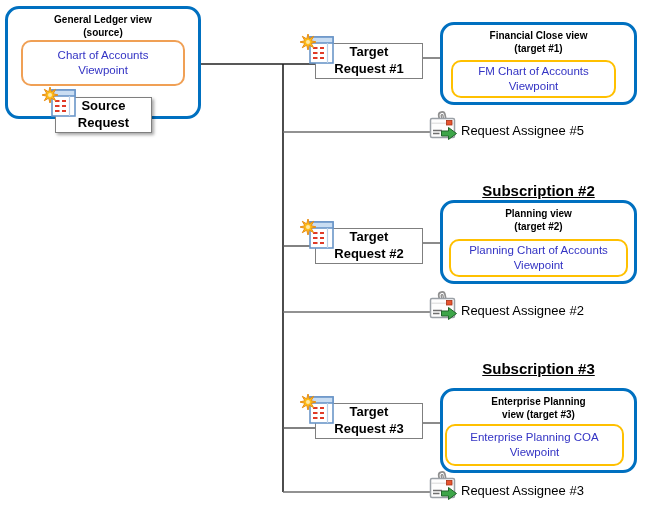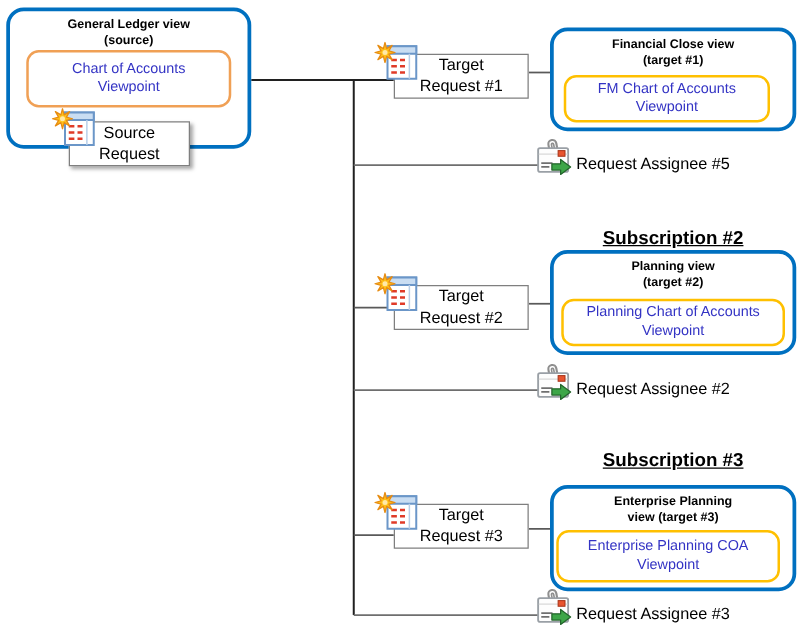--- a/index.html
+++ b/index.html
@@ -5,21 +5,21 @@
 <style>
   html,body{margin:0;padding:0;background:#fff;}
   body{font-family:"Liberation Sans", sans-serif;}
   .canvas{position:relative;width:646px;height:511px;background:#fff;overflow:hidden;}
   .connectors{position:absolute;left:0;top:0;z-index:0;}
   .view-box{position:absolute;border:3px solid #0070C0;border-radius:14px;background:#fff;box-sizing:border-box;z-index:1;}
   .view-title{font-weight:bold;font-size:10px;text-align:center;white-space:pre-line;line-height:1.25;padding-top:5px;color:#000;}
   .viewpoint{position:absolute;border-radius:10px;background:#fff;display:flex;align-items:center;justify-content:center;text-align:center;white-space:pre-line;font-size:11.5px;color:#3333C4;line-height:1.3;box-sizing:border-box;z-index:2;}
   .viewpoint.gold{border:2px solid #FFC000;}
   .viewpoint.orange{border:2px solid #F0A055;}
-  .req-box{position:absolute;background:#fff;border:1.2px solid #7f7f7f;display:flex;align-items:center;justify-content:center;text-align:center;white-space:pre-line;font-size:13px;color:#000;line-height:1.3;box-sizing:border-box;z-index:3;}
+  .req-box{position:absolute;background:#fff;border:1.2px solid #7f7f7f;display:flex;align-items:center;justify-content:center;text-align:center;white-space:pre-line;font-size:13px;color:#000;line-height:1.3;box-sizing:border-box;z-index:3;font-weight:bold;}
   .req-box.shadowed{box-shadow:2px 2px 3px rgba(0,0,0,0.35);}
   .sub-heading{position:absolute;width:197px;text-align:center;font-size:15px;font-weight:bold;text-decoration:underline;color:#000;z-index:2;}
   .assignee-label{position:absolute;font-size:13px;color:#000;z-index:3;}
   .icon{position:absolute;z-index:4;}
 </style>
 </head>
 <body>
 
 <div class="canvas">
 

